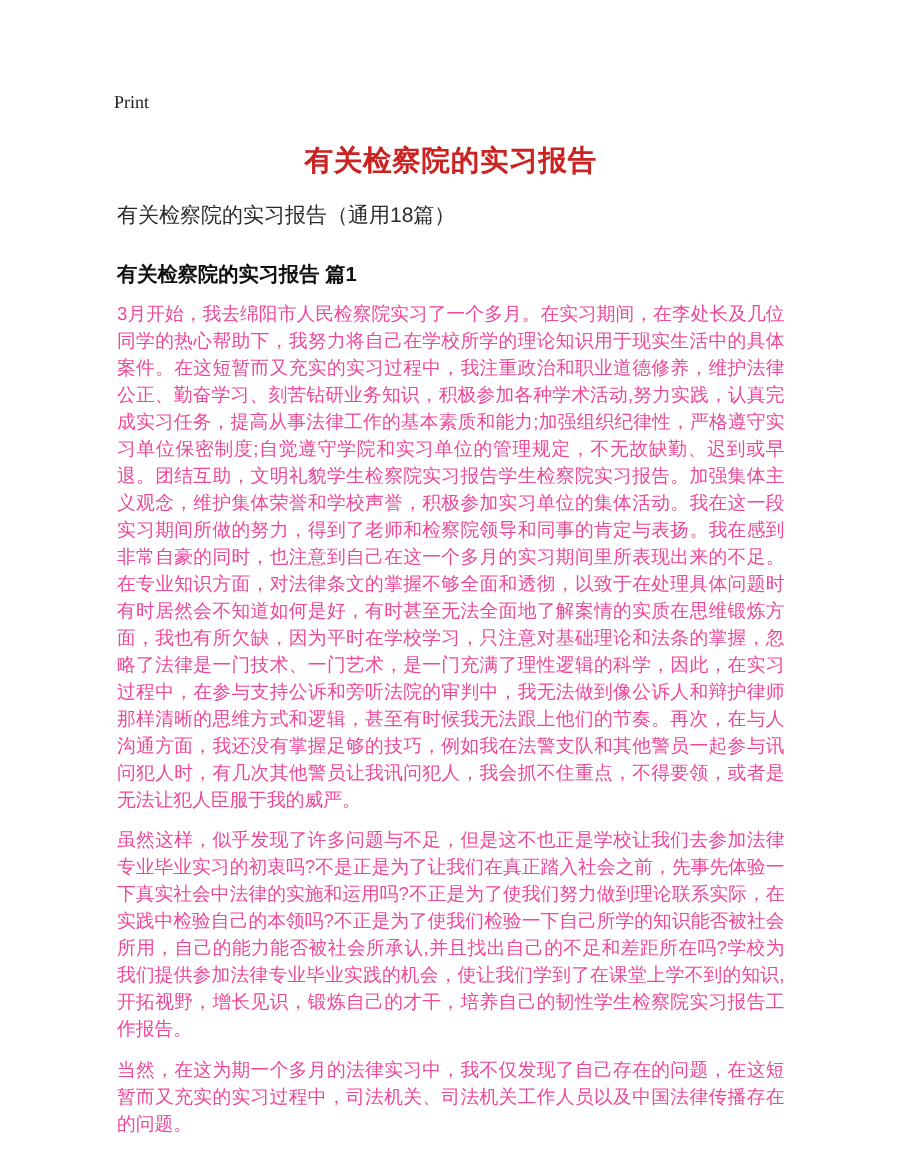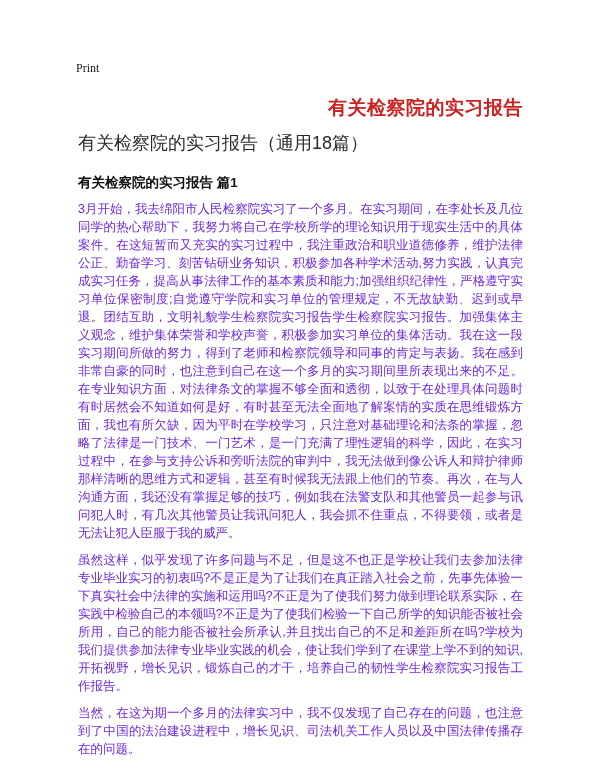--- a/index.html
+++ b/index.html
@@ -25,42 +25,42 @@
     position: absolute;
     left: 78px;
     top: 96px;
     width: 445px;
   }
   .doc-title {
     margin: 0;
     font-size: 19px;
     line-height: 23px;
     font-weight: bold;
-    text-align: right;
+    text-align: center;
     letter-spacing: 0.5px;
   }
   .doc-subtitle {
     margin-top: 17px;
-    font-size: 18px;
+    font-size: 14px;
     line-height: 15px;
     color: #2b2b2b;
   }
   .section-heading {
     margin: 24px 0 0 0;
     font-size: 13.5px;
     line-height: 16px;
     font-weight: bold;
     color: #101010;
   }
   .body-para {
     margin: 9px 0 0 0;
     font-size: 12.5px;
     line-height: 18px;
     text-align: justify;
-    color: #6d28d9;
+    color: #ec4899;
   }
 </style>
 </head>
 <body>
 
 <div class="page">
 
   <a class="print-link">Print</a>
 
   <div class="content">
@@ -68,17 +68,17 @@
     <h1 class="doc-title" style="color: rgb(204, 34, 34);">有关检察院的实习报告</h1>
 
     <div class="doc-subtitle">有关检察院的实习报告（通用18篇）</div>
 
     <h2 class="section-heading">有关检察院的实习报告 篇1</h2>
 
     <p class="body-para">3月开始，我去绵阳市人民检察院实习了一个多月。在实习期间，在李处长及几位同学的热心帮助下，我努力将自己在学校所学的理论知识用于现实生活中的具体案件。在这短暂而又充实的实习过程中，我注重政治和职业道德修养，维护法律公正、勤奋学习、刻苦钻研业务知识，积极参加各种学术活动,努力实践，认真完成实习任务，提高从事法律工作的基本素质和能力;加强组织纪律性，严格遵守实习单位保密制度;自觉遵守学院和实习单位的管理规定，不无故缺勤、迟到或早退。团结互助，文明礼貌学生检察院实习报告学生检察院实习报告。加强集体主义观念，维护集体荣誉和学校声誉，积极参加实习单位的集体活动。我在这一段实习期间所做的努力，得到了老师和检察院领导和同事的肯定与表扬。我在感到非常自豪的同时，也注意到自己在这一个多月的实习期间里所表现出来的不足。在专业知识方面，对法律条文的掌握不够全面和透彻，以致于在处理具体问题时有时居然会不知道如何是好，有时甚至无法全面地了解案情的实质在思维锻炼方面，我也有所欠缺，因为平时在学校学习，只注意对基础理论和法条的掌握，忽略了法律是一门技术、一门艺术，是一门充满了理性逻辑的科学，因此，在实习过程中，在参与支持公诉和旁听法院的审判中，我无法做到像公诉人和辩护律师那样清晰的思维方式和逻辑，甚至有时候我无法跟上他们的节奏。再次，在与人沟通方面，我还没有掌握足够的技巧，例如我在法警支队和其他警员一起参与讯问犯人时，有几次其他警员让我讯问犯人，我会抓不住重点，不得要领，或者是无法让犯人臣服于我的威严。</p>
 
     <p class="body-para">虽然这样，似乎发现了许多问题与不足，但是这不也正是学校让我们去参加法律专业毕业实习的初衷吗?不是正是为了让我们在真正踏入社会之前，先事先体验一下真实社会中法律的实施和运用吗?不正是为了使我们努力做到理论联系实际，在实践中检验自己的本领吗?不正是为了使我们检验一下自己所学的知识能否被社会所用，自己的能力能否被社会所承认,并且找出自己的不足和差距所在吗?学校为我们提供参加法律专业毕业实践的机会，使让我们学到了在课堂上学不到的知识,开拓视野，增长见识，锻炼自己的才干，培养自己的韧性学生检察院实习报告工作报告。</p>
 
-    <p class="body-para">当然，在这为期一个多月的法律实习中，我不仅发现了自己存在的问题，也注意到了中国的法治建设进程中，增长见识、司法机关工作人员以及中国法律传播存在的问题。</p>
+    <p class="body-para">当然，在这为期一个多月的法律实习中，我不仅发现了自己存在的问题，在这短暂而又充实的实习过程中，司法机关、司法机关工作人员以及中国法律传播存在的问题。</p>
 
 
   </div>
 </div>
 
 </body></html>

